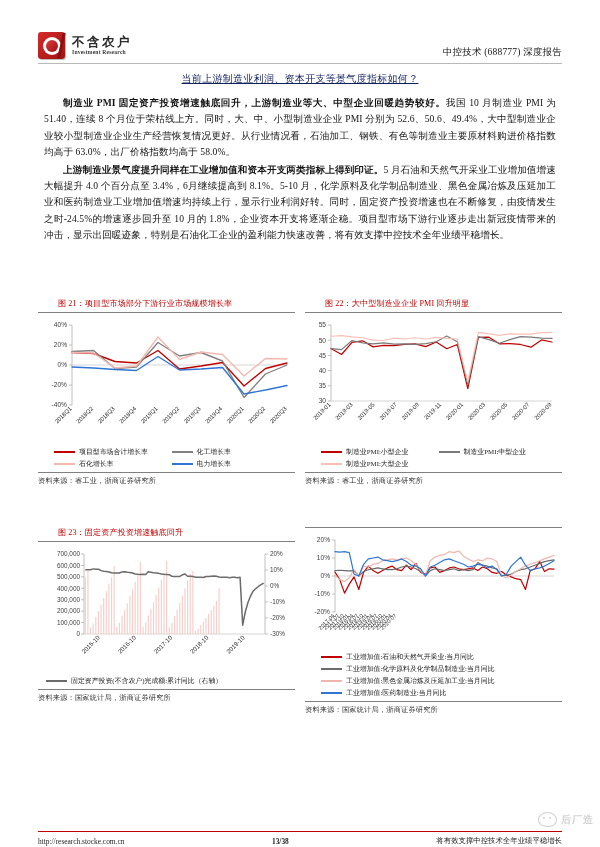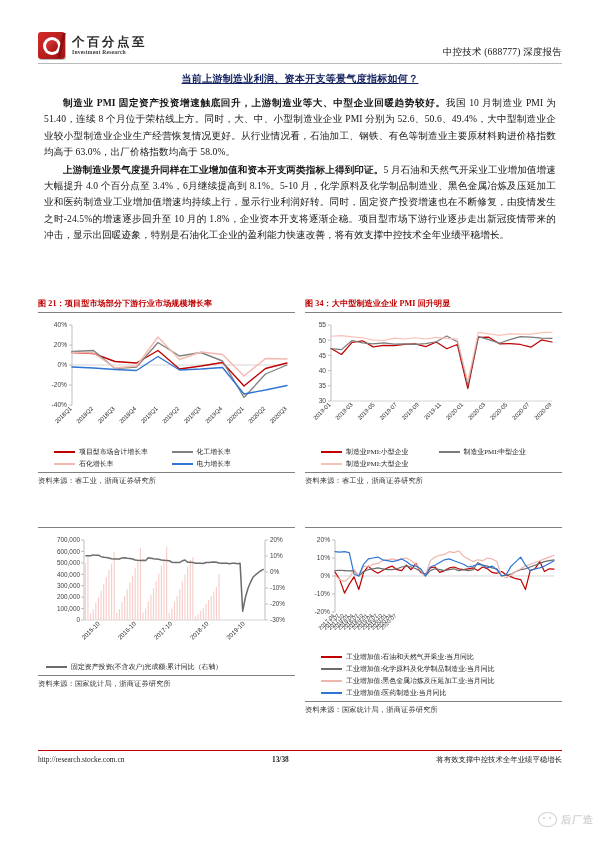--- a/index.html
+++ b/index.html
@@ -44,61 +44,61 @@
     background:#8d1010; transform:skewX(-12deg);
   }
   .logo-text { line-height:1.05; }
   .logo-cn { font-family:"Liberation Serif",serif; font-size:12.5px; font-weight:bold; letter-spacing:2.5px; color:#2a2a2a; }
   .logo-en { font-family:"Liberation Serif",serif; font-size:5.6px; font-weight:bold; letter-spacing:0.2px; color:#3a3a3a; margin-top:1px;}
   .header-right { font-size:9.5px; font-weight:normal; color:#151515; letter-spacing:0.2px; }
 
   
   .content { position:absolute; left:44px; top:72px; width:512px; }
   .sec-title {
-    font-size:10px; font-weight:bold; color:#12205e;
+    font-size:10px; font-weight:normal; color:#12205e;
     text-decoration:underline; text-align:center; margin:0 0 9px 0; letter-spacing:.3px;
   }
   p.para {
     font-size:9.6px; line-height:16.4px; margin:0 0 1px 0;
     text-align:justify; text-indent:19px; color:#141414;
     letter-spacing:.1px;
   }
   p.para b { font-weight:bold; }
 
   
   .fig-row { position:absolute; display:flex; gap:10px; left:38px; width:524px; }
   .fig {
     width:257px;
     position:relative;
   }
   .fig-title {
-    font-size:8.1px; font-weight:bold; color:#c00000;
-    padding-bottom:3px; letter-spacing:.1px;
+    font-size:8.1px; font-weight:normal; color:#c00000;
+    padding-bottom:3px; letter-spacing:.1px;margin-left:20px;
   }
   .fig-box {
     border-top:1.1px solid #808080;
     border-bottom:1.1px solid #808080;
     padding:4px 0 2px 0;
     position:relative;
   }
   .fig-src { font-size:7.2px; color:#333; padding-top:3px; letter-spacing:.2px;}
   .plot { position:relative; }
   svg { display:block; }
   .legend { display:flex; flex-wrap:wrap; padding:1px 6px 0 16px; }
   .legend-item { display:flex; align-items:center; gap:4px; font-size:6.9px; color:#1a1a1a; margin:1px 0; }
   .legend-item .swatch { width:21px; height:0; border-top-width:2.2px; border-top-style:solid; }
   .legend-2col .legend-item { width:50%; }
   .legend-1col .legend-item { width:100%; }
 
   
   .footer {
-    position:absolute; left:38px; top:750px; width:524px;
+    position:absolute; left:38px; top:831px; width:524px;
     border-top:1.1px solid #c00000;
     padding-top:4px;
-    display:flex; justify-content:space-between; align-items:flex-start;
+    display:flex; justify-content:space-between; align-items:center;
     font-size:7.4px; color:#222;
   }
   .footer .url { font-family:"Liberation Serif",serif; }
   .footer .pg { font-family:"Liberation Serif",serif;font-weight:bold; }
   .footer .disc { font-family:"Liberation Serif",serif; }
   .watermark {
     position:absolute; right:6px; top:812px;
     display:flex; align-items:center; gap:4px;
     opacity:.45;
   }
@@ -115,21 +115,21 @@
 
 <div class="page">
 
   <div class="header">
     <div class="logo-wrap">
       <div class="logo-mark">
         <div class="ring"></div>
           <div class="slash"></div>
       </div>
       <div class="logo-text">
-        <div class="logo-cn">个百分点至</div>
+        <div class="logo-cn">不含农户</div>
         <div class="logo-en">Investment Research</div>
       </div>
     </div>
     <div class="header-right">中控技术 (688777) 深度报告</div>
   </div>
 
   <div class="content">
     <div class="sec-title">当前上游制造业利润、资本开支等景气度指标如何？</div>
     <p class="para"><b>制造业 PMI 固定资产投资增速触底回升，上游制造业等大、中型企业回暖趋势较好。</b><span>我国 10 月制造业 PMI 为 51.40，连续 8 个月位于荣枯线上方。同时，大、中、小型制造业企业 PMI 分别为 52.6、50.6、49.4%，大中型制造业企业较小型制造业企业生产经营恢复情况更好。从行业情况看，石油加工、钢铁、有色等制造业主要原材料购进价格指数均高于 63.0%，出厂价格指数均高于 58.0%。</span></p>
     <p class="para"><b>上游制造业景气度提升同样在工业增加值和资本开支两类指标上得到印证。</b><span>5 月石油和天然气开采业工业增加值增速大幅提升 4.0 个百分点至 3.4%，6月继续提高到 8.1%。5-10 月，化学原料及化学制品制造业、黑色金属冶炼及压延加工业和医药制造业工业增加值增速均持续上行，显示行业利润好转。同时，固定资产投资增速也在不断修复，由疫情发生之时-24.5%的增速逐步回升至 10 月的 1.8%，企业资本开支将逐渐企稳。项目型市场下游行业逐步走出新冠疫情带来的冲击，显示出回暖迹象，特别是石油化工企业的盈利能力快速改善，将有效支撑中控技术全年业绩平稳增长。</span></p>
@@ -185,21 +185,21 @@
             </div>
             <div class="legend-item">
               <span class="swatch" style="border-top-color: rgb(46, 117, 212);"></span>
               <span>电力增长率</span>
             </div>
           </div>
       </div>
       <div class="fig-src">资料来源：睿工业，浙商证券研究所</div>
     </div>
     <div class="fig">
-      <div class="fig-title"><span>图 34：</span><span>大中型制造业企业 PMI 回升明显</span></div>
+      <div class="fig-title"><span>图 22：</span><span>大中型制造业企业 PMI 回升明显</span></div>
       <div class="fig-box">
         <div class="plot" id="plot-fig22">
             <svg width="257" height="128" viewBox="0 0 257 128">
               <line x1="26" y1="8" x2="26" y2="84" stroke="#b0b0b0" stroke-width="0.8"></line>
               <line x1="23" y1="84" x2="26" y2="84" stroke="#b0b0b0" stroke-width="0.8"></line>
               <text x="21" y="86.4" text-anchor="end" font-size="6.6" fill="#404040" font-family="&quot;Liberation Sans&quot;,sans-serif">30</text>
               <line x1="23" y1="68.8" x2="26" y2="68.8" stroke="#b0b0b0" stroke-width="0.8"></line>
               <text x="21" y="71.2" text-anchor="end" font-size="6.6" fill="#404040" font-family="&quot;Liberation Sans&quot;,sans-serif">35</text>
               <line x1="23" y1="53.599999999999994" x2="26" y2="53.599999999999994" stroke="#b0b0b0" stroke-width="0.8"></line>
               <text x="21" y="55.99999999999999" text-anchor="end" font-size="6.6" fill="#404040" font-family="&quot;Liberation Sans&quot;,sans-serif">40</text>
@@ -240,20 +240,21 @@
               <span>制造业PMI:大型企业</span>
             </div>
           </div>
       </div>
       <div class="fig-src">资料来源：睿工业，浙商证券研究所</div>
     </div>
   </div>
 
   <div class="fig-row" style="top:527px;">
     <div class="fig">
+      <div class="fig-title"><span>图 23：</span><span>固定资产投资增速触底回升</span></div>
       <div class="fig-box">
         <div class="plot" id="plot-fig23">
             <svg width="257" height="128" viewBox="0 0 257 128">
               <line x1="46" y1="8" x2="46" y2="88" stroke="#b0b0b0" stroke-width="0.8"></line>
               <line x1="227" y1="8" x2="227" y2="88" stroke="#b0b0b0" stroke-width="0.8"></line>
               <line x1="43" y1="88" x2="46" y2="88" stroke="#b0b0b0" stroke-width="0.8"></line>
               <text x="42" y="90.3" text-anchor="end" font-size="6.4" fill="#404040" font-family="&quot;Liberation Sans&quot;,sans-serif">0</text>
               <line x1="43" y1="76.57142857142857" x2="46" y2="76.57142857142857" stroke="#b0b0b0" stroke-width="0.8"></line>
               <text x="42" y="78.87142857142857" text-anchor="end" font-size="6.4" fill="#404040" font-family="&quot;Liberation Sans&quot;,sans-serif">100,000</text>
               <line x1="43" y1="65.14285714285714" x2="46" y2="65.14285714285714" stroke="#b0b0b0" stroke-width="0.8"></line>

